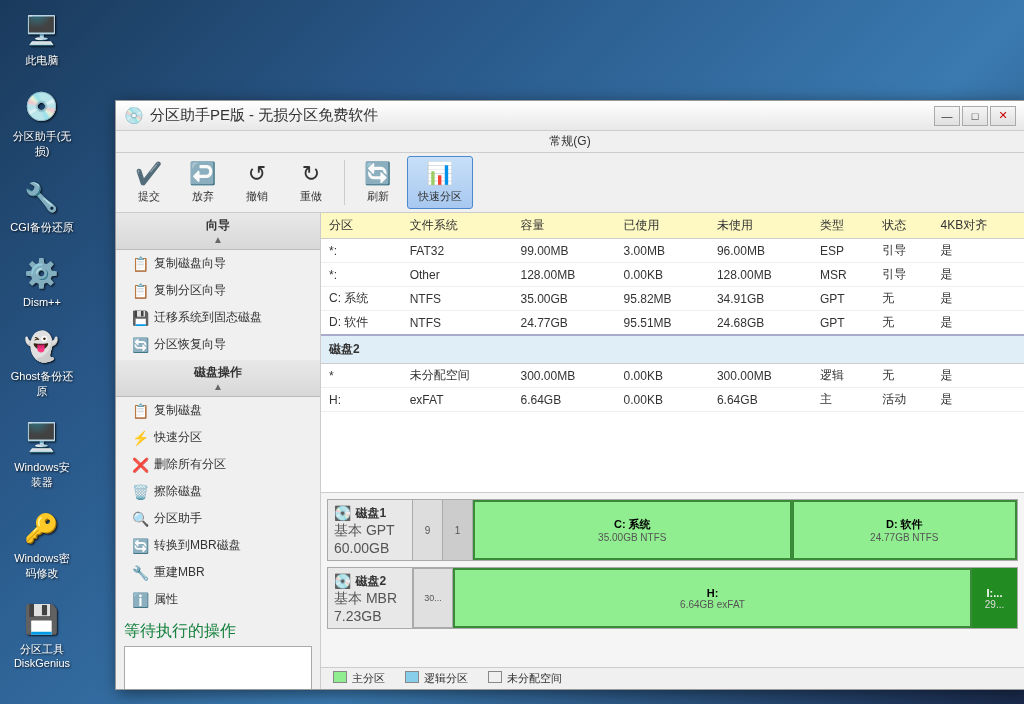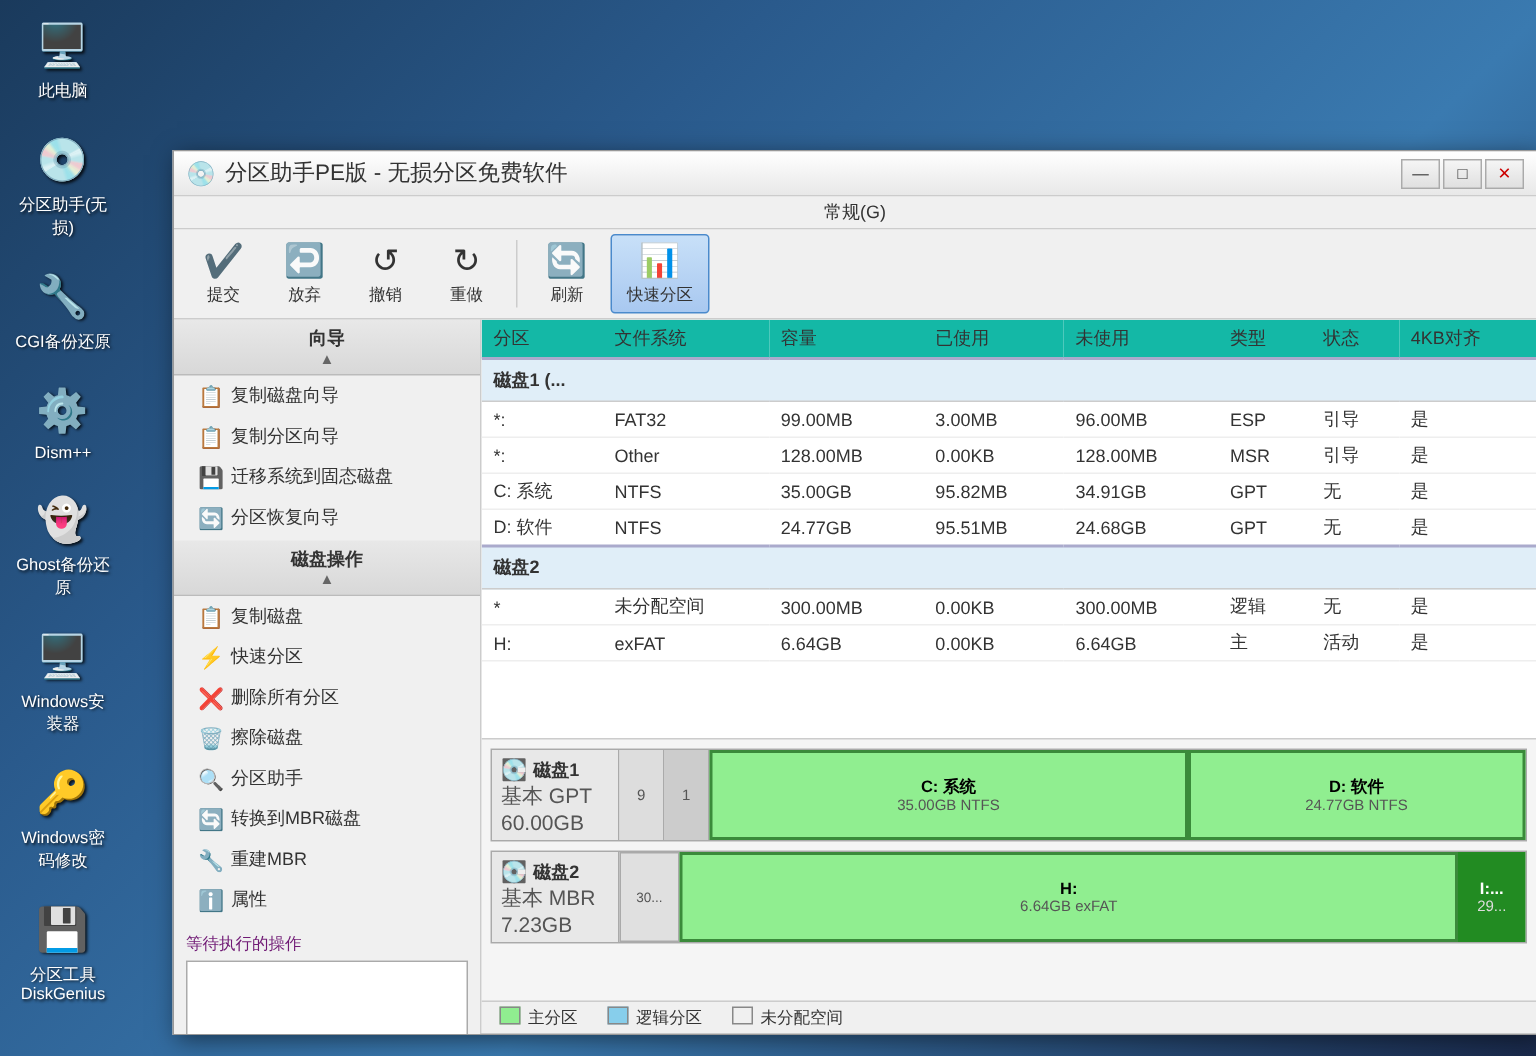--- a/index.html
+++ b/index.html
@@ -125,21 +125,21 @@
       display: flex; align-items: center; gap: 6px;
       padding: 5px 8px 5px 16px;
       cursor: pointer; color: #333; font-size: 12px;
     }
     .sidebar-item-icon { font-size: 14px; width: 16px; text-align: center; }
 
     .sidebar-pending {
       margin-top: auto;
       padding: 6px 8px;
     }
-    .pending-label { font-size: 11px; color: #701a75; margin-bottom: 4px; }
+    .pending-label { font-size: 16px; color: #15803d; margin-bottom: 4px; }
     .pending-box {
       width: 100%; height: 50px;
       background: white; border: 1px solid #aaa;
     }
 
     
     .main-panel {
       flex: 1; overflow: hidden;
       display: flex; flex-direction: column;
     }
@@ -147,21 +147,21 @@
     
     .partition-table {
       flex: 1; overflow-y: auto;
       background: white;
     }
     table {
       width: 100%; border-collapse: collapse;
       font-size: 12px;
     }
     .table-header th {
-      background: #14b8a6;
+      background: #fef9c3;
       padding: 4px 8px;
       text-align: left; border-bottom: 1px solid #ccc;
       color: #333; font-weight: normal;
     }
     .disk-label-row td {
       background: #e0eef8;
       padding: 5px 8px;
       font-weight: bold; color: #333;
       border-top: 2px solid #aac;
       border-bottom: 1px solid #ccc;
@@ -402,23 +402,20 @@
               <th>容量</th>
               <th>已使用</th>
               <th>未使用</th>
               <th>类型</th>
               <th>状态</th>
               <th>4KB对齐</th>
             </tr>
           </thead>
           <tbody>
 
-            <tr class="disk-label-row">
-              <td colspan="8">磁盘1 (...</td>
-            </tr>
 
             <tr class="partition-row">
               <td>*:</td>
               <td>FAT32</td>
               <td>99.00MB</td>
               <td>3.00MB</td>
               <td>96.00MB</td>
               <td>ESP</td>
               <td>引导</td>
               <td>是</td>

